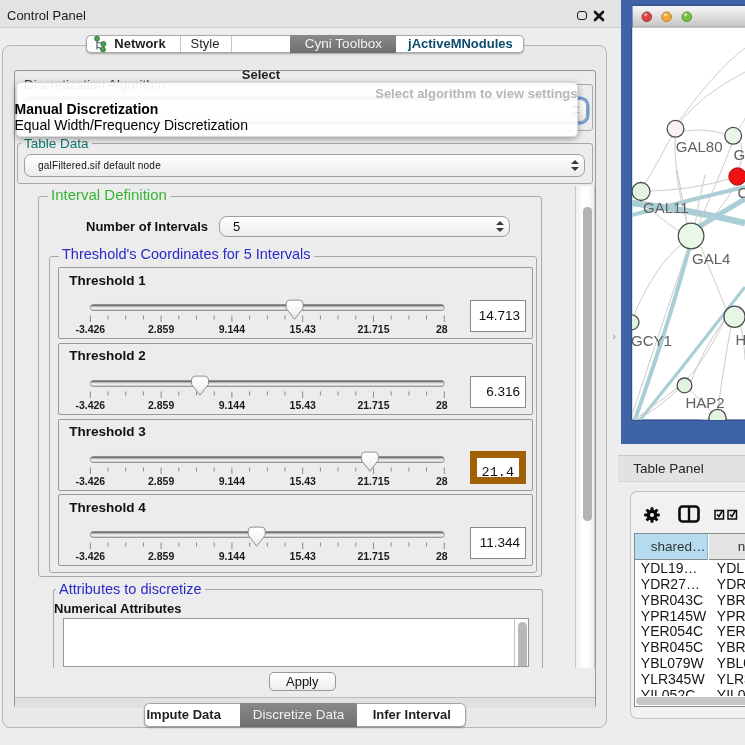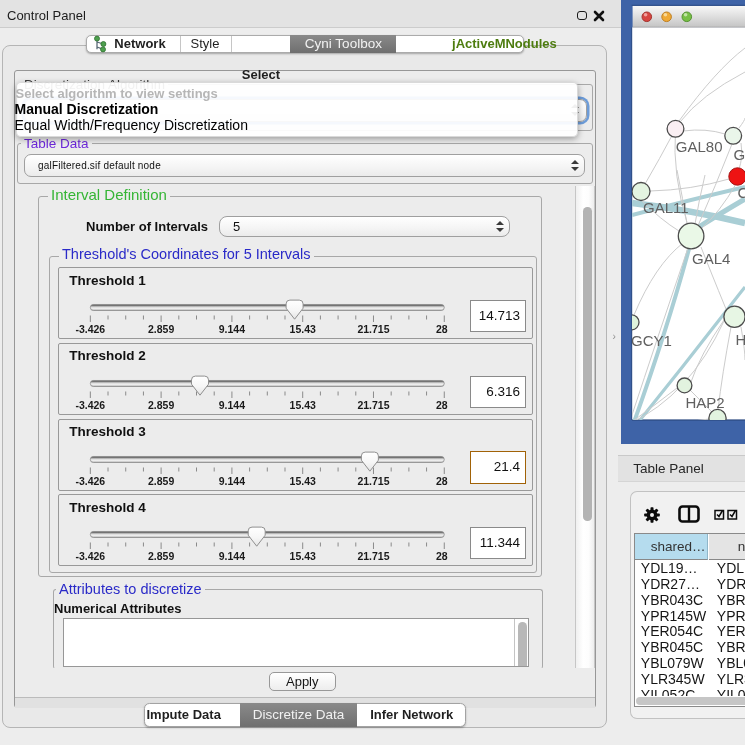--- a/index.html
+++ b/index.html
@@ -34,37 +34,37 @@
   <circle cx="5" cy="3.6" r="2.5" fill="#4ea04e" stroke="#2e7030" stroke-width="0.8"></circle>
   <circle cx="11.4" cy="9" r="2.5" fill="#4ea04e" stroke="#2e7030" stroke-width="0.8"></circle>
   <circle cx="11" cy="14.4" r="2.5" fill="#4ea04e" stroke="#2e7030" stroke-width="0.8"></circle>
 </svg>
 <div class="abs" style="left:108px;top:34.8px;width:64px;height:18px;line-height:18px;text-align:center;font-size:13px;font-weight:bold;color:#1f1f1f;white-space:nowrap;">Network</div>
 <div class="seg-sep" style="left:179.5px;top:35.8px;height:16px;"></div>
 <div class="abs" style="left:180px;top:34.8px;width:50px;height:18px;line-height:18px;text-align:center;font-size:13px;font-weight:normal;color:#1f1f1f;">Style</div>
 <div class="seg-sep" style="left:231px;top:35.8px;height:16px;"></div>
 <div class="abs" style="left:232px;top:34.8px;width:58px;height:18px;line-height:18px;text-align:center;font-size:13px;font-weight:bold;color:#1f1f1f;margin-top:31px;">Select</div>
 <div class="abs" style="left:290.3px;top:34.8px;width:106.2px;height:18px;line-height:18px;text-align:center;font-size:13.5px;color:#f2f2f2;background:linear-gradient(#8a8a8a,#6f6f6f);">Cyni Toolbox</div>
-<div class="abs" style="left:396.5px;top:34.8px;width:127.8px;height:18px;line-height:18px;text-align:center;font-size:13px;font-weight:bold;color:#4d7c0f;margin-left:44px;">jActiveMNodules</div>
+<div class="abs" style="left:396.5px;top:34.8px;width:127.8px;height:18px;line-height:18px;text-align:center;font-size:13px;font-weight:bold;color:#0c4a6e;">jActiveMNodules</div>
 
 <div class="abs" style="left:17px;top:84px;width:575.5px;height:47px;border:1px solid #a8a8a8;border-radius:3px;"></div>
 <div class="grouptitle" style="left:21px;top:77.5px;font-size:13.5px;color:#3a3a3a;">Discretization Algorithm</div>
 <div class="combo" style="left:24px;top:98.5px;width:563px;height:23px;box-shadow:0 0 0 2.5px rgba(95,148,214,0.9);"></div>
 <div class="abs" style="left:571px;top:104px;width:0;height:0;border-left:4px solid transparent;border-right:4px solid transparent;border-bottom:4.6px solid #3a3a3a;"></div>
 <div class="abs" style="left:571px;top:111.5px;width:0;height:0;border-left:4px solid transparent;border-right:4px solid transparent;border-top:4.6px solid #3a3a3a;"></div>
 
 <div class="abs" style="left:17px;top:143px;width:575.5px;height:40.5px;border:1px solid #a8a8a8;border-radius:3px;"></div>
-<div class="grouptitle" style="left:21px;top:136.5px;font-size:13.5px;color:#6d28d9;">Table Data</div>
+<div class="grouptitle" style="left:21px;top:136.5px;font-size:13.5px;color:#0f766e;">Table Data</div>
 <div class="combo" style="left:24px;top:154px;width:560.5px;height:23px;"></div>
 <div class="abs" style="left:31px;top:154px;width:400px;height:23px;line-height:23px;font-size:10px;letter-spacing:0.2px;color:#111;padding-left:7px;">galFiltered.sif default node</div>
 <div class="abs" style="left:570.5px;top:159.5px;width:0;height:0;border-left:4px solid transparent;border-right:4px solid transparent;border-bottom:4.6px solid #3a3a3a;"></div>
 <div class="abs" style="left:570.5px;top:167px;width:0;height:0;border-left:4px solid transparent;border-right:4px solid transparent;border-top:4.6px solid #3a3a3a;"></div>
 
 <div class="abs" style="left:15.5px;top:81.8px;width:562.2px;height:55.4px;background:rgba(255,255,255,0.93);border:1px solid rgba(150,150,150,0.35);border-radius:5px;box-shadow:0 2px 6px rgba(0,0,0,0.35);"></div>
-<div class="abs" style="left:15.5px;top:87.2px;width:562px;height:13px;line-height:13px;text-align:left;font-size:13px;font-weight:bold;color:#b6b6b6;">Select algorithm to view settings</div>
+<div class="abs" style="left:15.5px;top:87.2px;width:562px;height:13px;line-height:13px;text-align:right;font-size:13px;font-weight:bold;color:#b6b6b6;">Select algorithm to view settings</div>
 <div class="abs" style="left:14.5px;top:101px;font-size:14px;font-weight:bold;color:#000;">Manual Discretization</div>
 <div class="abs" style="left:14.5px;top:116.5px;font-size:14px;color:#000;">Equal Width/Frequency Discretization</div>
 
 <div class="abs" style="left:37.6px;top:195.7px;width:504.4px;height:381.8px;border:1px solid #a8a8a8;border-radius:3px;"></div>
 <div class="grouptitle" style="left:48px;top:188px;font-size:15px;line-height:14px;color:#35b535;">Interval Definition</div>
 
 <div class="abs" style="left:86px;top:219px;font-size:13px;font-weight:bold;color:#111;">Number of Intervals</div>
 <div class="combo" style="left:219px;top:215.7px;width:290.8px;height:21px;border-radius:8px;"></div>
 <div class="abs" style="left:233px;top:215.7px;width:100px;height:21px;line-height:21px;font-size:13px;color:#111;">5</div>
 <div class="abs" style="left:496.3px;top:220.5px;width:0;height:0;border-left:4px solid transparent;border-right:4px solid transparent;border-bottom:4.6px solid #3a3a3a;"></div>
@@ -123,21 +123,21 @@
     <rect x="90.5" y="456.0" width="354.0" height="6" rx="3" fill="url(#trk)" stroke="#8a8a8a" stroke-width="0.8"></rect>
     <path d="M90.5 467.0 v6.5 M108.2 467.0 v4 M125.9 467.0 v4 M143.6 467.0 v4 M161.3 467.0 v6.5 M179.0 467.0 v4 M196.7 467.0 v4 M214.4 467.0 v4 M232.1 467.0 v6.5 M249.8 467.0 v4 M267.5 467.0 v4 M285.2 467.0 v4 M302.9 467.0 v6.5 M320.6 467.0 v4 M338.3 467.0 v4 M356.0 467.0 v4 M373.7 467.0 v6.5 M391.4 467.0 v4 M409.1 467.0 v4 M426.8 467.0 v4 M444.5 467.0 v6.5" stroke="#8a8a8a" stroke-width="1" fill="none"></path>
     <text x="90.5" y="485.0" text-anchor="middle" font-size="10.5" font-weight="bold" fill="#1a1a1a">-3.426</text>
     <text x="161.3" y="485.0" text-anchor="middle" font-size="10.5" font-weight="bold" fill="#1a1a1a">2.859</text>
     <text x="232.1" y="485.0" text-anchor="middle" font-size="10.5" font-weight="bold" fill="#1a1a1a">9.144</text>
     <text x="302.9" y="485.0" text-anchor="middle" font-size="10.5" font-weight="bold" fill="#1a1a1a">15.43</text>
     <text x="373.7" y="485.0" text-anchor="middle" font-size="10.5" font-weight="bold" fill="#1a1a1a">21.715</text>
     <text x="442" y="485.0" text-anchor="middle" font-size="10.5" font-weight="bold" fill="#1a1a1a">28</text>
     <path transform="translate(370.1 458.8)" d="M -8.5 -3.4 Q -8.5 -7.2 -4.7 -7.2 L 4.7 -7.2 Q 8.5 -7.2 8.5 -3.4 L 8.5 0.9 L 0 11.9 L -8.5 0.9 Z" fill="url(#thm)" stroke="#8f8f8f" stroke-width="1"></path>
   </svg>
-<div class="abs" style="left:470.2px;top:451.3px;width:55.8px;height:32.4px;background:#fff;border:1px solid #a16207;line-height:30.4px;text-align:right;padding-right:5px;font-size:13.5px;color:#111;">21.4</div>
+<div class="abs" style="left:470.2px;top:451.3px;width:55.8px;height:32.4px;background:#fff;border:7px solid #a16207;line-height:30.4px;text-align:right;padding-right:5px;font-size:13.5px;color:#111;font-family:Liberation Mono, monospace;">21.4</div>
 
 <div class="abs" style="left:58.2px;top:494.1px;width:474.6px;height:72.2px;border:1px solid #999;border-radius:2px;"></div>
 <div class="abs" style="left:69.2px;top:499.6px;font-size:13.5px;font-weight:bold;color:#111;">Threshold 4</div>
 <svg class="abs" style="left:58.2px;top:494.1px;" width="474.6" height="72.2" viewBox="58.2 494.1 474.6 72.2">
     <rect x="90.5" y="531.6" width="354.0" height="6" rx="3" fill="url(#trk)" stroke="#8a8a8a" stroke-width="0.8"></rect>
     <path d="M90.5 542.6 v6.5 M108.2 542.6 v4 M125.9 542.6 v4 M143.6 542.6 v4 M161.3 542.6 v6.5 M179.0 542.6 v4 M196.7 542.6 v4 M214.4 542.6 v4 M232.1 542.6 v6.5 M249.8 542.6 v4 M267.5 542.6 v4 M285.2 542.6 v4 M302.9 542.6 v6.5 M320.6 542.6 v4 M338.3 542.6 v4 M356.0 542.6 v4 M373.7 542.6 v6.5 M391.4 542.6 v4 M409.1 542.6 v4 M426.8 542.6 v4 M444.5 542.6 v6.5" stroke="#8a8a8a" stroke-width="1" fill="none"></path>
     <text x="90.5" y="560.6" text-anchor="middle" font-size="10.5" font-weight="bold" fill="#1a1a1a">-3.426</text>
     <text x="161.3" y="560.6" text-anchor="middle" font-size="10.5" font-weight="bold" fill="#1a1a1a">2.859</text>
     <text x="232.1" y="560.6" text-anchor="middle" font-size="10.5" font-weight="bold" fill="#1a1a1a">9.144</text>
     <text x="302.9" y="560.6" text-anchor="middle" font-size="10.5" font-weight="bold" fill="#1a1a1a">15.43</text>
@@ -155,21 +155,21 @@
   <div style="position:absolute;right:1.6px;top:3.5px;width:8.8px;height:70px;background:#b8b8b8;border-radius:4.4px;"></div>
 </div>
 
 <div class="abs" style="left:15px;top:668px;width:579.5px;height:29px;background:#ececec;"></div>
 <div class="abs" style="left:269px;top:672.4px;width:66.5px;height:18.6px;background:linear-gradient(#ffffff,#ededed);border:1px solid #989898;border-radius:5px;line-height:17px;text-align:center;font-size:13px;color:#151515;">Apply</div>
 <div class="abs" style="left:15px;top:697px;width:579.5px;height:10.5px;background:#e1e1e1;border-top:1px solid #bbbbbb;"></div>
 
 <div class="abs" style="left:143.7px;top:702.5px;width:322.8px;height:24px;background:#ffffff;border:1px solid #a3a3a3;border-radius:5.5px;box-shadow:0 1px 2px rgba(0,0,0,0.25);"></div>
 <div class="abs" style="left:143.7px;top:702.5px;width:80px;height:24px;line-height:24px;text-align:center;font-size:13px;font-weight:bold;color:#1f1f1f;white-space:nowrap;">Impute Data</div>
 <div class="abs" style="left:240px;top:702.5px;width:117px;height:24px;line-height:24px;text-align:center;font-size:13.5px;color:#f2f2f2;background:linear-gradient(#8a8a8a,#6f6f6f);white-space:nowrap;">Discretize Data</div>
-<div class="abs" style="left:357px;top:702.5px;width:109.5px;height:24px;line-height:24px;text-align:center;font-size:13px;font-weight:bold;color:#1f1f1f;white-space:nowrap;">Infer Network</div>
+<div class="abs" style="left:357px;top:702.5px;width:109.5px;height:24px;line-height:24px;text-align:center;font-size:13px;font-weight:bold;color:#1f1f1f;white-space:nowrap;">Infer Interval</div>
 
 <div class="abs" style="left:612.5px;top:331px;font-size:10px;color:#909090;">›</div>
 
 <svg class="abs" style="left:621px;top:0;" width="124" height="444" viewBox="0 0 124 444">
   <defs>
     <linearGradient id="tbar" x1="0" y1="0" x2="0" y2="1">
       <stop offset="0" stop-color="#f8f8f8"></stop>
         <stop offset="0.5" stop-color="#dedede"></stop>
         <stop offset="1" stop-color="#c3c3c3"></stop>
     </linearGradient>

